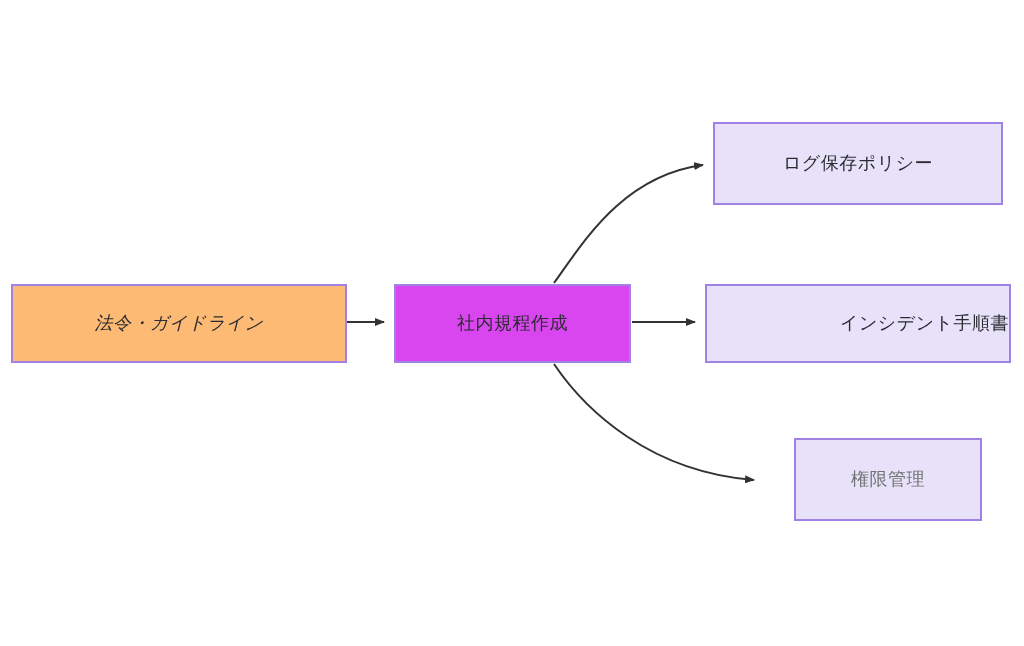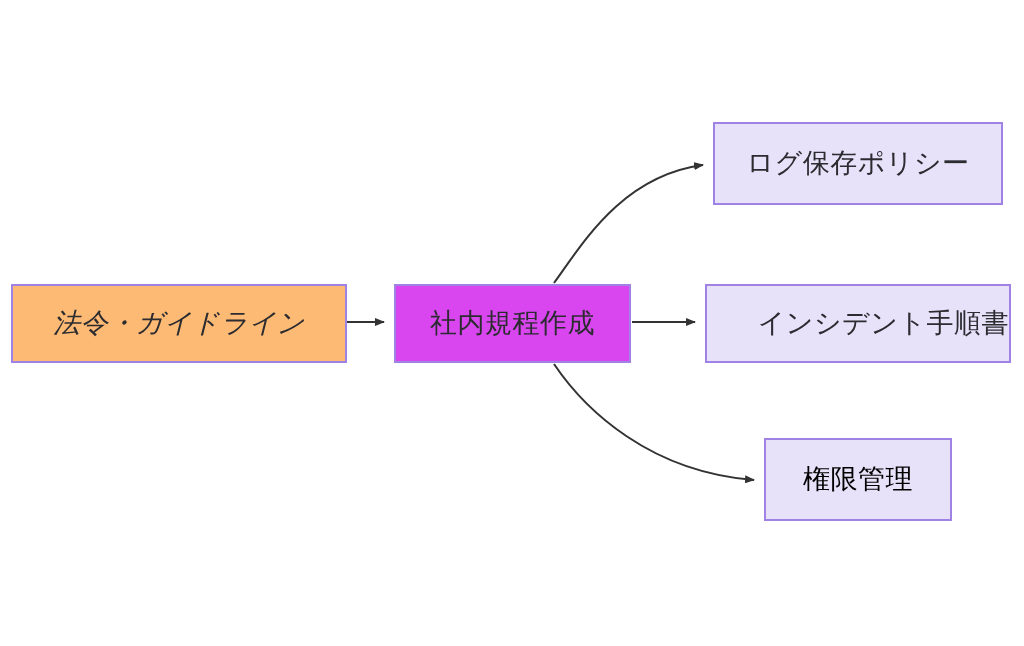--- a/index.html
+++ b/index.html
@@ -28,21 +28,21 @@
   }
   .node {
     position: absolute;
     box-sizing: border-box;
     background: #e7e2fa;
     border: 2px solid #9f82e3;
     display: flex;
     align-items: center;
     justify-content: center;
     color: #2b2b30;
-    font-size: 27px;
+    font-size: 18px;
     letter-spacing: 0.5px;
     line-height: 1.2;
     text-align: center;
     white-space: nowrap;
     user-select: none;
   }
   .node-label {
     display: block;
   }
 </style>
@@ -76,17 +76,17 @@
   </div>
 
   <div class="node" style="left: 713px; top: 122px; width: 290px; height: 83px; background: rgb(231, 226, 250); border-color: rgb(159, 130, 227); color: rgb(43, 43, 48);">
     <span class="node-label">ログ保存ポリシー</span>
   </div>
 
   <div class="node" style="left: 705px; top: 284px; width: 306px; height: 79px; background: rgb(231, 226, 250); border-color: rgb(159, 130, 227); color: rgb(43, 43, 48); justify-content: flex-end;">
     <span class="node-label">インシデント手順書</span>
   </div>
 
-  <div class="node" style="left: 764px; top: 438px; width: 188px; height: 83px; background: rgb(231, 226, 250); border-color: rgb(159, 130, 227); color: #000000;">
+  <div class="node" style="left: 794px; top: 438px; width: 188px; height: 83px; background: rgb(231, 226, 250); border-color: rgb(159, 130, 227); color: #737373;">
     <span class="node-label">権限管理</span>
   </div>
 
 </div>
 
 </body></html>

